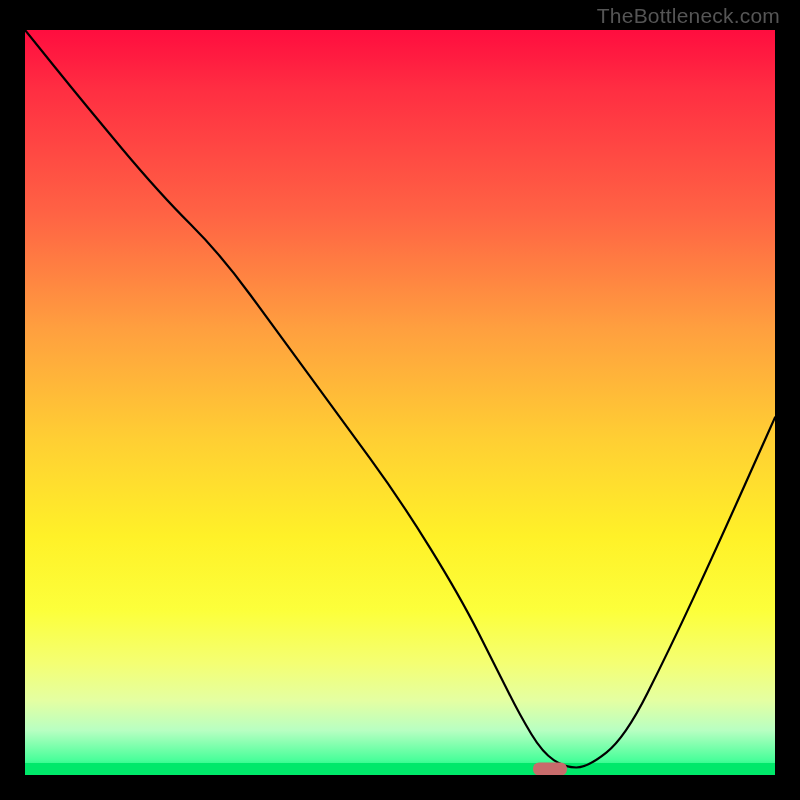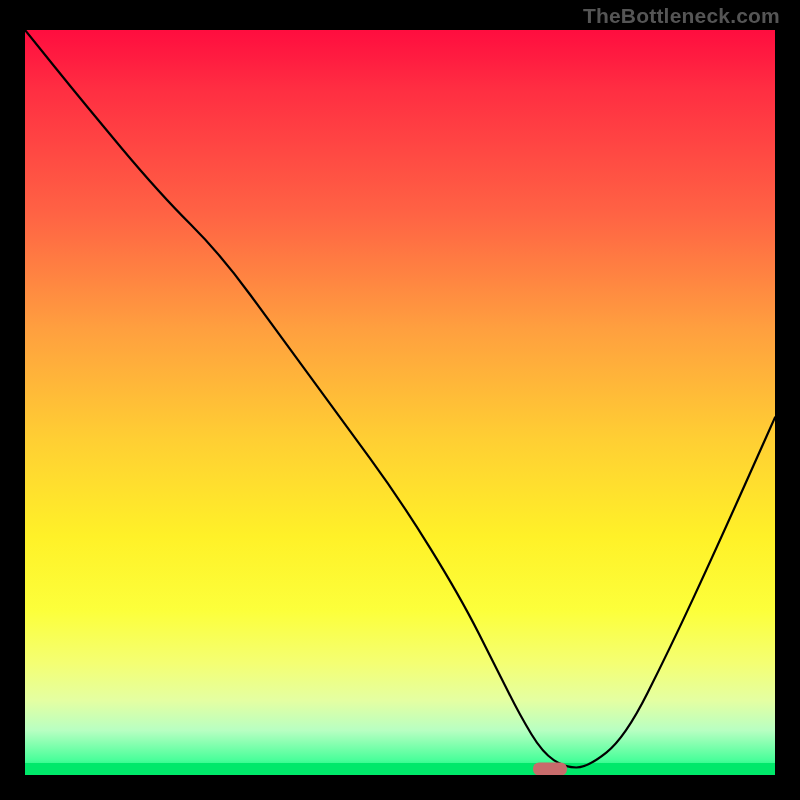--- a/index.html
+++ b/index.html
@@ -18,21 +18,21 @@
     width: 800px;
     height: 800px;
     background: #000;
   }
   .watermark {
     position: absolute;
     top: 4px;
     right: 20px;
     color: #555;
     font-size: 21px;
-    font-weight: 700;
+    font-weight: 400;
     letter-spacing: 0.2px;
     z-index: 20;
     user-select: none;
   }
   .plot-area {
     position: absolute;
     left: 25px;
     top: 30px;
     width: 750px;
     height: 745px;

